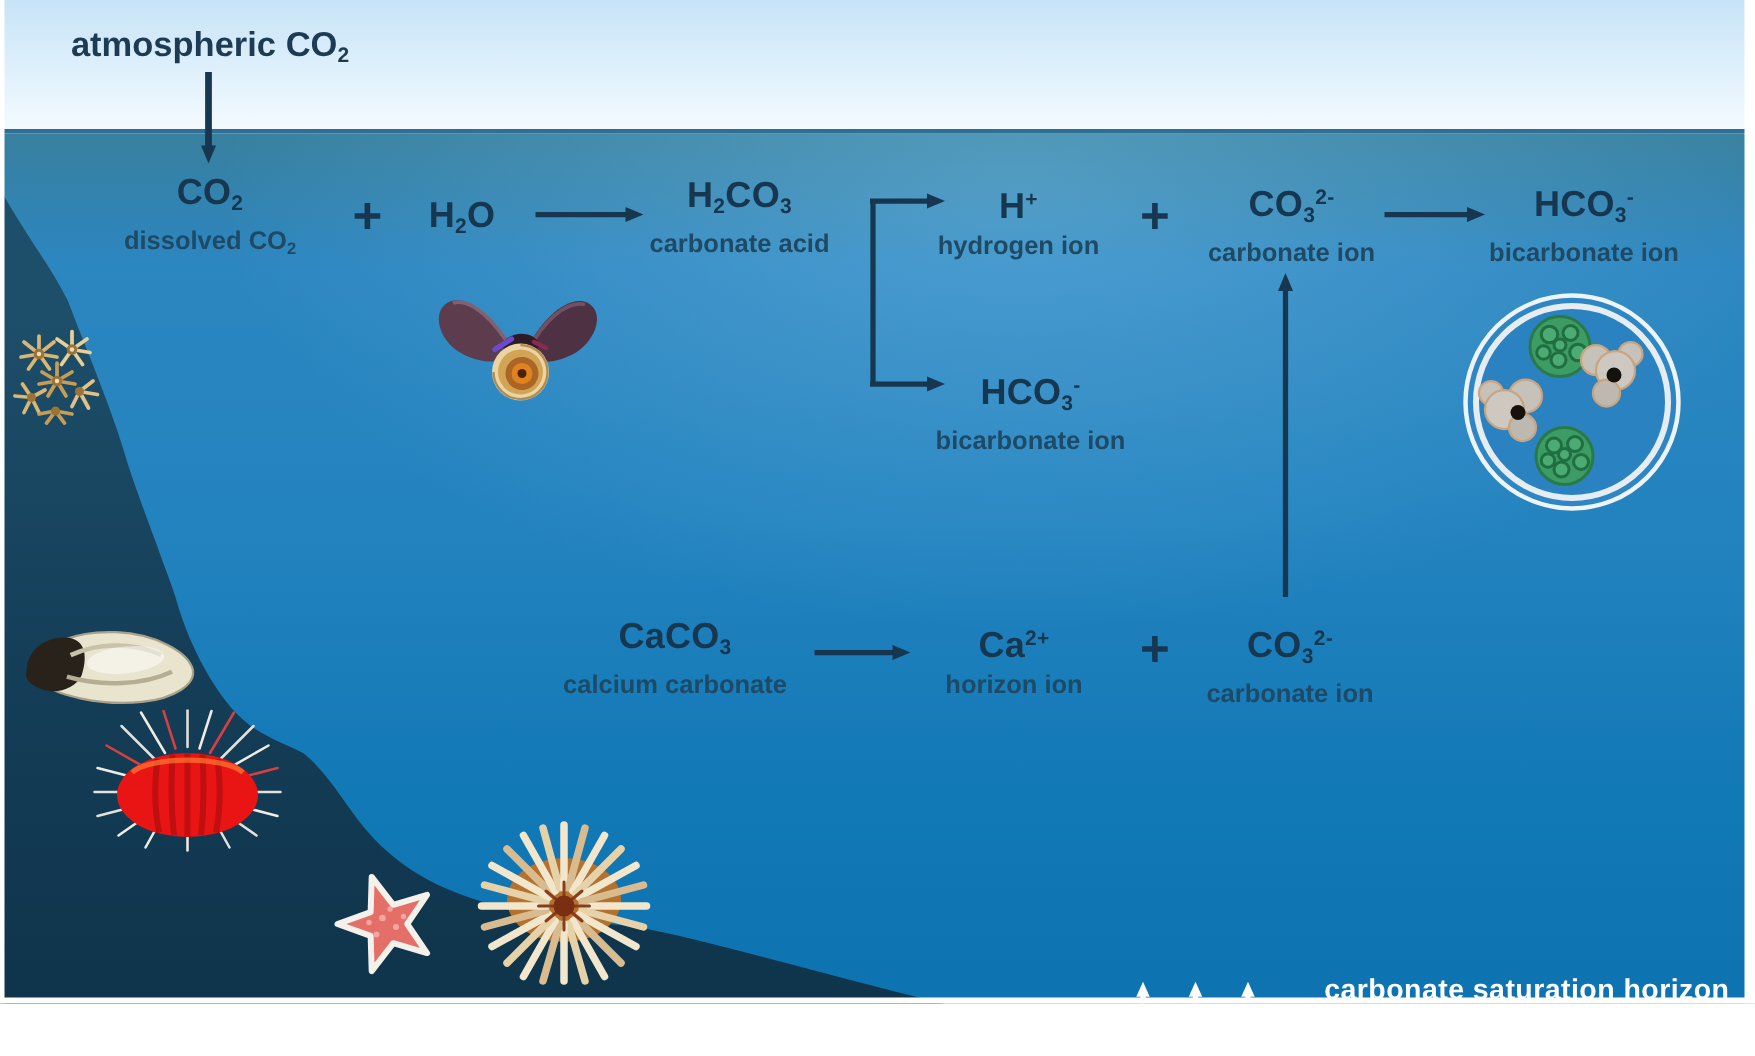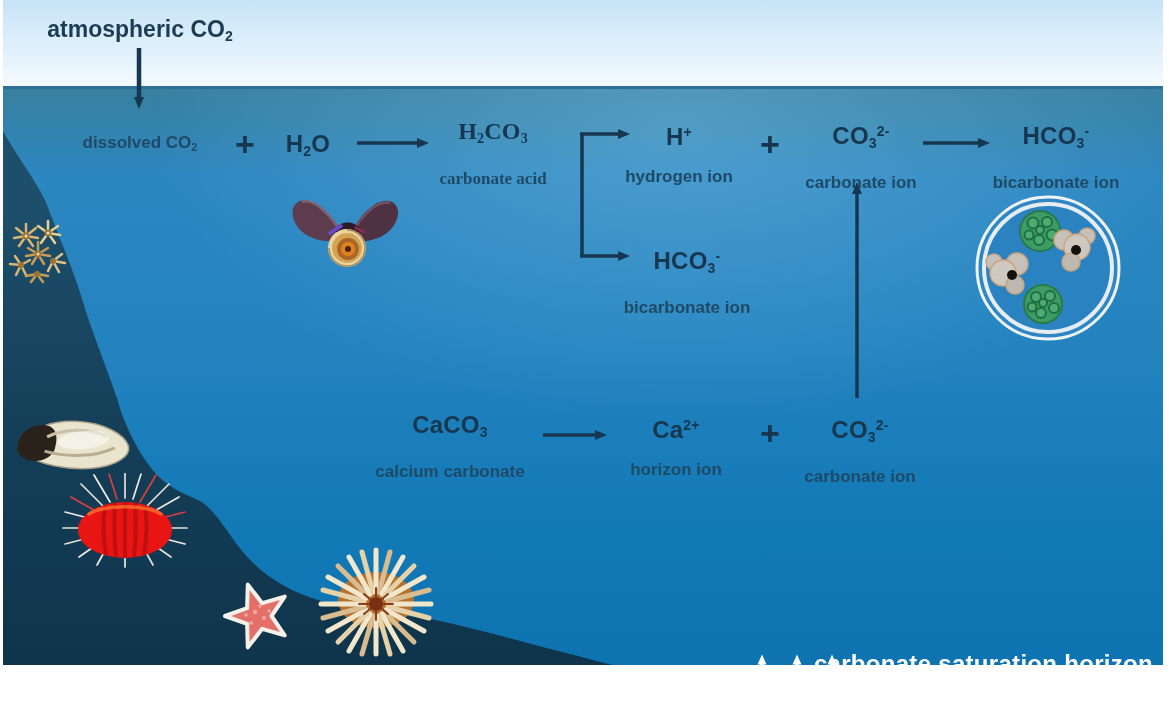--- a/index.html
+++ b/index.html
@@ -11,29 +11,29 @@
   .sky{position:absolute;left:0;top:0;width:1170px;height:86px;z-index:0;
     background:linear-gradient(180deg,#c7e3f7 0%,#dbeefb 45%,#f3fafe 100%);}
   .water{position:absolute;left:0;top:86px;width:1170px;height:618px;z-index:0;
     border-top:3px solid #2f6f95;
     background:
       radial-gradient(ellipse 760px 420px at 58% 6%, rgba(130,198,236,.38), rgba(130,198,236,0) 70%),
       linear-gradient(180deg,#38809e 0%,#2c86c0 14%,#2383bf 42%,#1179b6 72%,#0d72af 100%);}
   
   .chem{position:absolute;transform:translateX(-50%);text-align:center;white-space:nowrap;z-index:5;color:#16374f;}
   .f{font-size:24px;line-height:26px;font-weight:700;letter-spacing:.2px;}
-  .cap{font-size:17px;line-height:20px;font-weight:700;margin-top:17px;color:#1e4a66;}
+  .cap{font-size:17px;line-height:20px;font-weight:700;margin-top:3px;color:#1e4a66;}
   .s{font-size:14px;vertical-align:-4px;font-weight:700;}
   .p{font-size:14px;vertical-align:8px;font-weight:700;}
   .cap .s{font-size:11px;vertical-align:-3px;}
   .op{font-size:34px;line-height:26px;font-weight:700;}
   .sky-label{position:absolute;left:140px;top:16px;transform:translateX(-50%);
     font-size:23px;font-weight:700;color:#1d3b52;z-index:5;white-space:nowrap;}
   .sky-label .s{font-size:14px;vertical-align:-4px;}
-  .horizon-label{position:absolute;right:17px;top:650px;color:#ffffff;font-size:24px;
+  .horizon-label{position:absolute;right:17px;top:650px;color:#ffffff;font-size:19px;
     font-weight:700;letter-spacing:.3px;z-index:5;white-space:nowrap;}
   
   .layer{position:absolute;left:0;top:0;z-index:4;pointer-events:none;}
   .slope-layer{z-index:1;}
   .org{position:absolute;z-index:2;}
   .dotted{position:absolute;left:4px;right:8px;top:676px;height:3px;z-index:3;
     background:repeating-linear-gradient(90deg,rgba(255,255,255,.95) 0 2.5px,transparent 2.5px 6.5px);}
   
   .edge{position:absolute;background:#ffffff;z-index:9;}
   .edge.left{left:0;top:0;width:3px;height:704px;}
@@ -297,32 +297,33 @@
     <g stroke="#ffffff" stroke-width="3.5" fill="none">
       <line x1="762" y1="675" x2="762" y2="663" marker-end="url(#ahWhite)"></line>
       <line x1="797" y1="675" x2="797" y2="663" marker-end="url(#ahWhite)"></line>
       <line x1="832" y1="675" x2="832" y2="663" marker-end="url(#ahWhite)"></line>
     </g>
   </svg>
 
   <div class="sky-label"><span>atmospheric CO</span><span class="s">2</span></div>
 
   <div class="chem" style="left:140px;top:116px;">
+    <div class="f"><span>CO</span><span class="s">2</span></div>
     <div class="cap"><span>dissolved CO</span><span class="s">2</span></div>
   </div>
 
   <div class="chem" style="left:245px;top:131px;">
     <div class="op">+</div>
   </div>
 
   <div class="chem" style="left:308px;top:131px;">
     <div class="f"><span>H</span><span class="s">2</span><span>O</span></div>
   </div>
 
-  <div class="chem" style="left:493px;top:118px;font-family:Liberation Serif, serif;">
+  <div class="chem" style="left:493px;top:118px;">
     <div class="f"><span>H</span><span class="s">2</span><span>CO</span><span class="s">3</span></div>
     <div class="cap"><span>carbonate acid</span></div>
   </div>
 
   <div class="chem" style="left:679px;top:119px;">
     <div class="f"><span>H</span><span class="p">+</span></div>
     <div class="cap"><span>hydrogen ion</span></div>
   </div>
 
   <div class="chem" style="left:770px;top:131px;">

